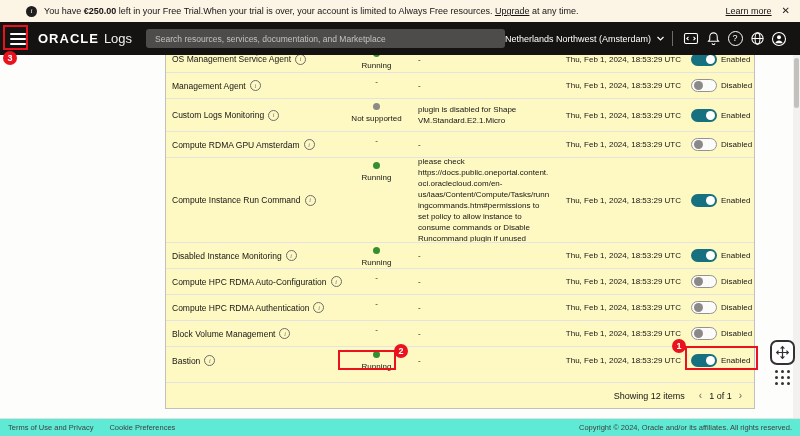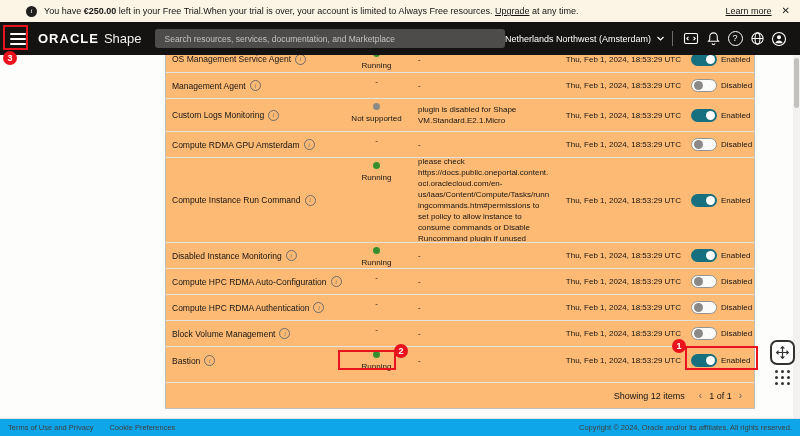--- a/index.html
+++ b/index.html
@@ -29,21 +29,21 @@
   .search{margin-left:14px;width:398px;height:19px;background:#4d4c4a;border:none;border-radius:3px;
     color:#d2d1cf;font-size:8.5px;padding:0 9px;outline:none;font-family:"Liberation Sans",sans-serif;box-sizing:border-box;}
   .search::placeholder{color:#c3c2c0;}
   .regiongrp{margin-left:auto;display:flex;align-items:center;gap:5px;font-size:9px;cursor:pointer;white-space:nowrap;}
   .hdr-divider{width:1px;height:15px;background:#6e6d6b;margin:0 7px;}
   .icon-btn{width:18px;height:18px;display:flex;align-items:center;justify-content:center;margin:0 2px;cursor:pointer;flex:none;}
   .help-circle{width:13px;height:13px;border:1px solid #fff;border-radius:50%;font-size:9px;
     display:flex;align-items:center;justify-content:center;line-height:1;}
   
   .main{position:absolute;top:55px;left:0;right:0;height:363px;background:#fdfdfc;overflow:hidden;}
-  .card{position:absolute;left:165px;top:-9px;width:590px;background:#fdba74;
+  .card{position:absolute;left:165px;top:-9px;width:590px;background:#fef9c3;
     border:1px solid #c2c0bd;border-top:none;box-sizing:border-box;}
   .tr{display:flex;border-top:1px solid #e5e3e0;overflow:hidden;box-sizing:border-box;}
   .tr:first-child{border-top:none;}
   .h26{height:26px;} .h28{height:28px;} .h33{height:33px;} .h85{height:85px;}
   .td{display:flex;align-items:center;box-sizing:border-box;padding:4px 4px;}
   .td.name{width:173px;padding-left:6px;font-size:8.5px;gap:4px;}
   .td.name .nm{white-space:nowrap;}
   .info{width:9px;height:9px;border:1px solid #6d6c6a;border-radius:50%;color:#6d6c6a;flex:none;
     display:flex;align-items:center;justify-content:center;font-size:6px;font-style:italic;
     font-family:"Liberation Serif",serif;cursor:pointer;}
@@ -65,21 +65,21 @@
   
   .scrollbar{position:absolute;right:0;top:55px;width:7px;height:363px;background:#f2f1ef;z-index:7;}
   .scrollbar .thumb{position:absolute;left:1px;top:3px;width:5px;height:50px;background:#c3c1be;border-radius:3px;}
   
   .float-widget{position:absolute;right:5px;top:340px;display:flex;flex-direction:column;align-items:center;gap:4px;z-index:8;}
   .move-btn{width:25px;height:25px;background:#fff;border:2px solid #333230;border-radius:7px;
     display:flex;align-items:center;justify-content:center;cursor:pointer;box-sizing:border-box;}
   .dots{display:grid;grid-template-columns:repeat(3,5px);grid-auto-rows:5px;gap:1px;cursor:pointer;}
   .dots i{width:3px;height:3px;border-radius:50%;background:#333230;margin:auto;}
   
-  .footer{position:absolute;left:0;right:0;bottom:0;height:18px;background:#0ea5e9;border-top:1px solid #e3e1de;
+  .footer{position:absolute;left:0;right:0;bottom:0;height:18px;background:#5eead4;border-top:1px solid #e3e1de;
     display:flex;align-items:center;padding:0 8px;font-size:7.5px;color:#403f3d;gap:16px;box-sizing:border-box;z-index:6;}
   .footer .copy{margin-left:auto;color:#403f3d;}
   .footer a{color:#403f3d;text-decoration:none;cursor:pointer;}
   
   .ann-box{position:absolute;border:2px solid #e8131d;z-index:20;box-sizing:border-box;pointer-events:none;}
   .ann-badge{position:absolute;width:14px;height:14px;border-radius:50%;background:#e8131d;color:#fff;
     font-size:9px;font-weight:bold;display:flex;align-items:center;justify-content:center;z-index:21;pointer-events:none;}
   .box-burger{left:3px;top:25px;width:25px;height:25px;}
   .box-running{left:338px;top:350px;width:58px;height:20px;}
   .box-toggle{left:685px;top:346px;width:73px;height:24px;}
@@ -98,21 +98,21 @@
 </div>
 
 <div class="topbar">
   <div class="burger">
       <span></span>
       <span></span>
       <span></span>
     </div>
   <div class="logo">
     <span class="o1">ORACLE</span>
-    <span class="o2">Shape</span>
+    <span class="o2">Logs</span>
   </div>
   <input class="search" type="text" placeholder="Search resources, services, documentation, and Marketplace" style="">
   <div class="regiongrp">
     <span>Netherlands Northwest (Amsterdam)</span>
     <svg width="9" height="9" viewBox="0 0 9 9">
         <polyline points="1.5,3 4.5,6 7.5,3" fill="none" stroke="#fff" stroke-width="1.2"></polyline>
       </svg>
   </div>
   <div class="hdr-divider"></div>
   <div class="icon-btn">

